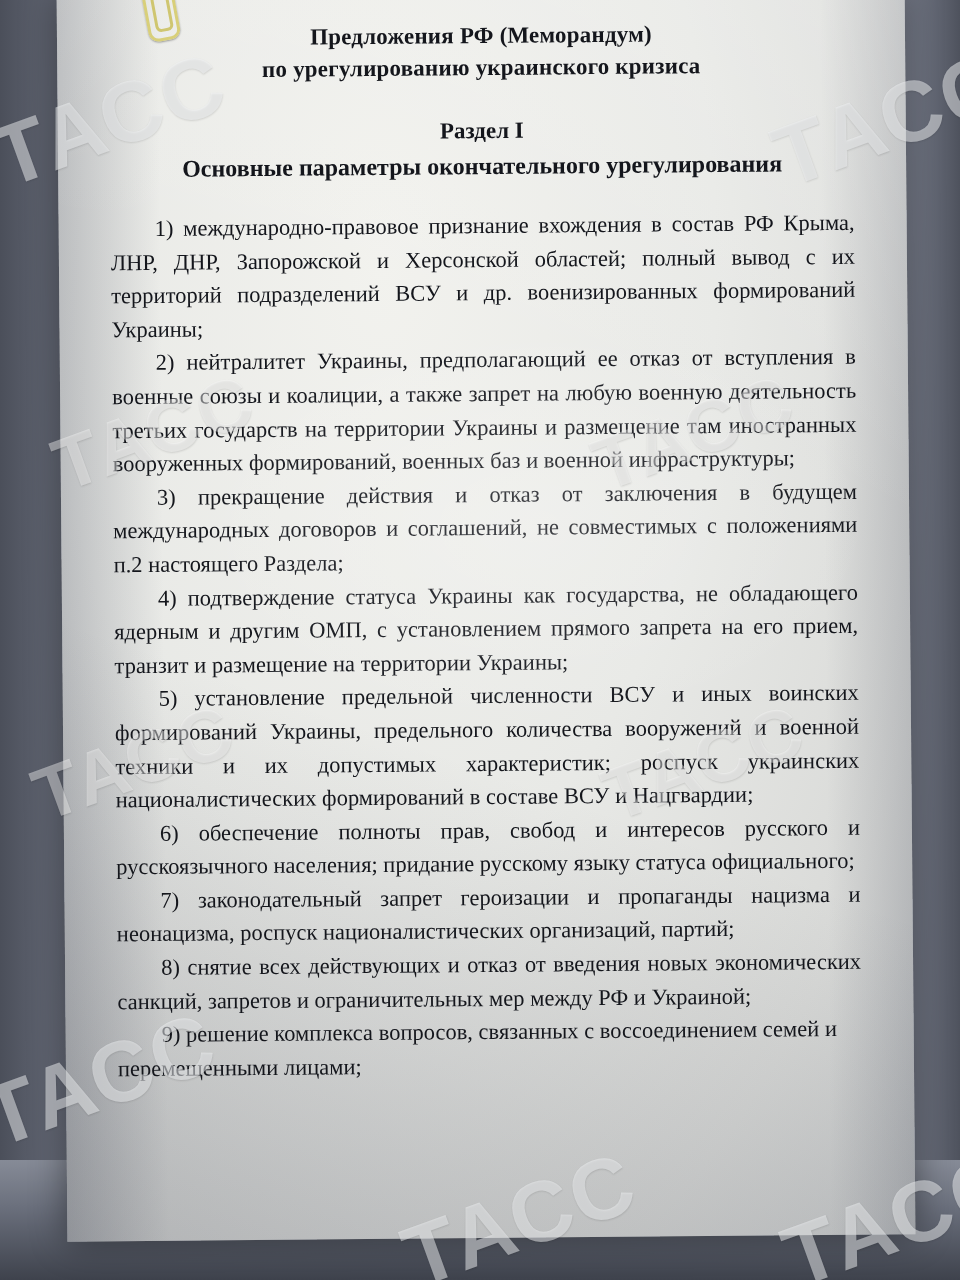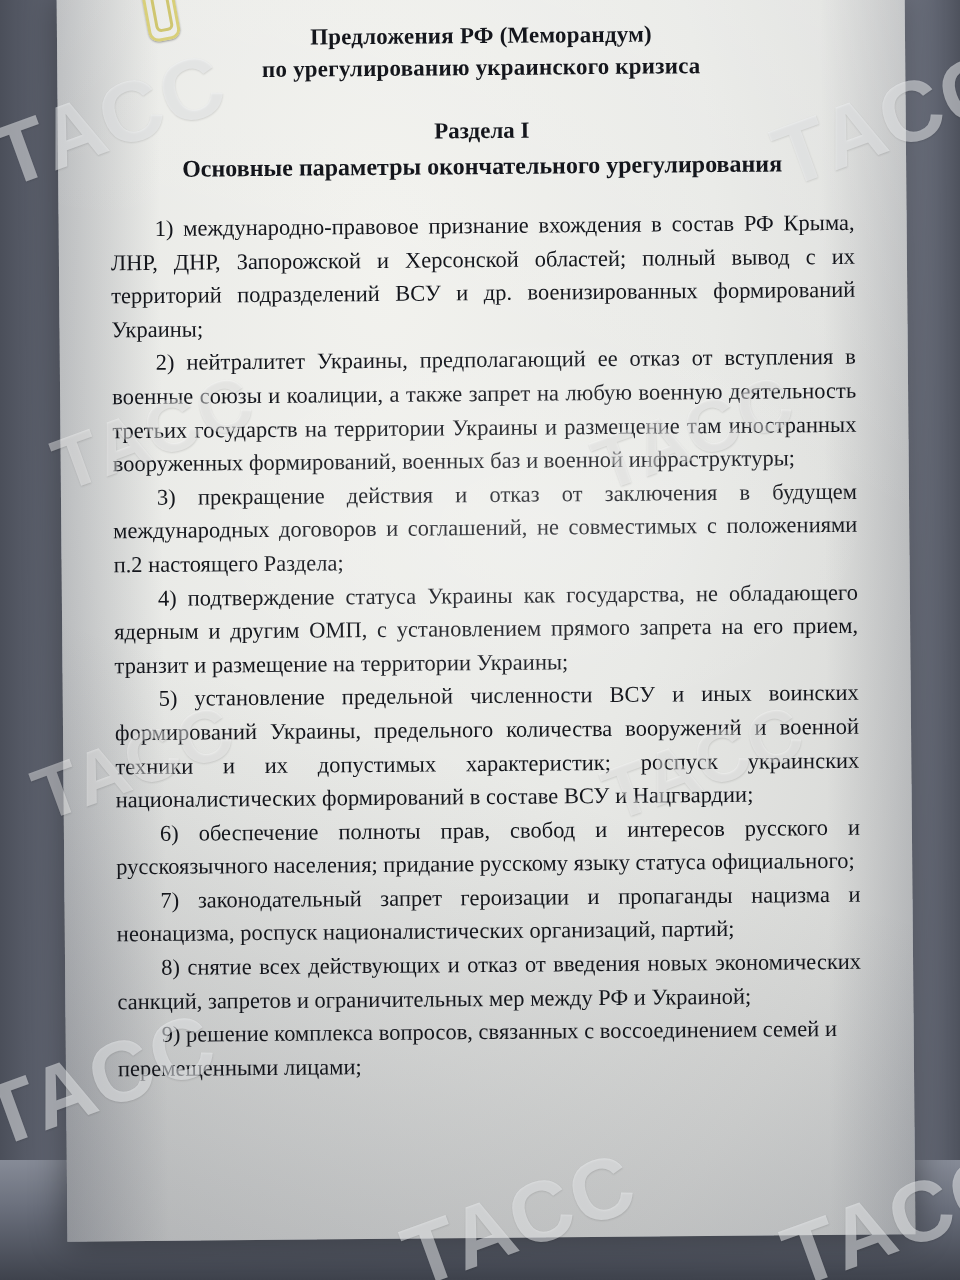--- a/index.html
+++ b/index.html
@@ -166,21 +166,21 @@
     <div class="clip"></div>
 
     <div class="doc">
 
       <div class="title">
         <div>Предложения РФ (Меморандум)</div>
         <div>по урегулированию украинского кризиса</div>
       </div>
 
       <div class="section">
-        <span>Раздела I</span>
+        <span>Раздел I</span>
         <span class="sec-title">Основные параметры окончательного урегулирования</span>
       </div>
 
       <div class="body">
         <p class="para">1) международно-правовое признание вхождения в состав РФ Крыма, ЛНР, ДНР, Запорожской и Херсонской областей; полный вывод с их территорий подразделений ВСУ и др. военизированных формирований Украины;</p>
         <p class="para">2) нейтралитет Украины, предполагающий ее отказ от вступления в военные союзы и коалиции, а также запрет на любую военную деятельность третьих государств на территории Украины и размещение там иностранных вооруженных формирований, военных баз и военной инфраструктуры;</p>
         <p class="para">3) прекращение действия и отказ от заключения в будущем международных договоров и соглашений, не совместимых с положениями п.2 настоящего Раздела;</p>
         <p class="para">4) подтверждение статуса Украины как государства, не обладающего ядерным и другим ОМП, с установлением прямого запрета на его прием, транзит и размещение на территории Украины;</p>
         <p class="para">5) установление предельной численности ВСУ и иных воинских формирований Украины, предельного количества вооружений и военной техники и их допустимых характеристик; роспуск украинских националистических формирований в составе ВСУ и Нацгвардии;</p>
         <p class="para">6) обеспечение полноты прав, свобод и интересов русского и русскоязычного населения; придание русскому языку статуса официального;</p>

